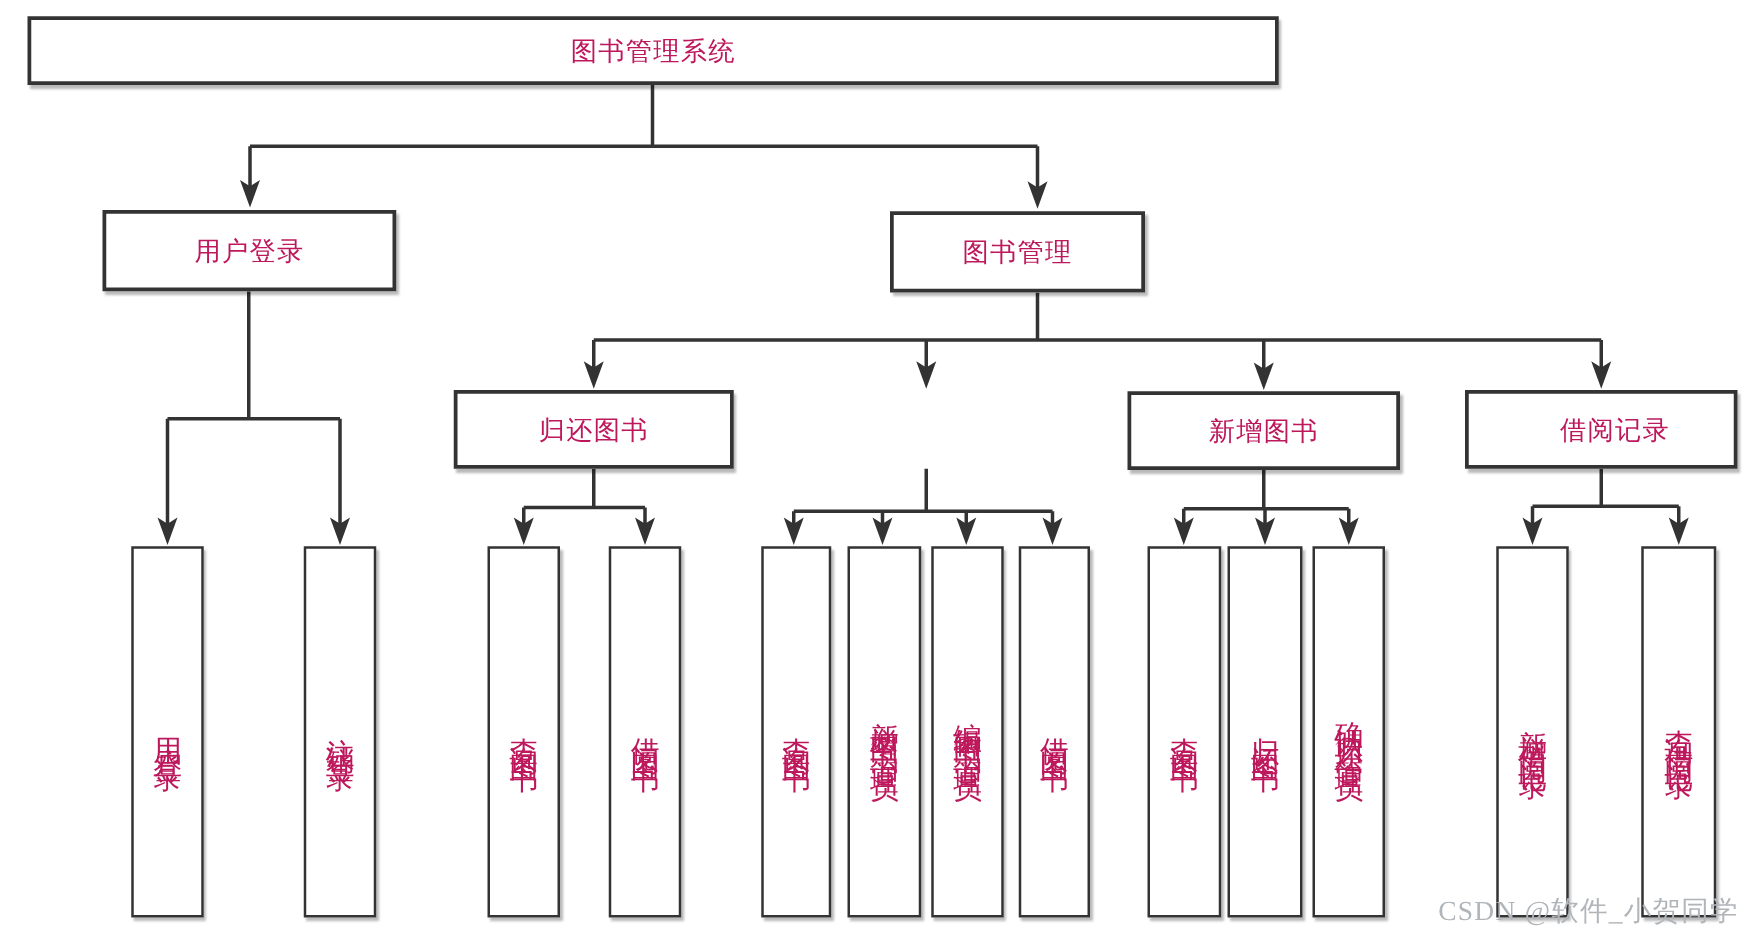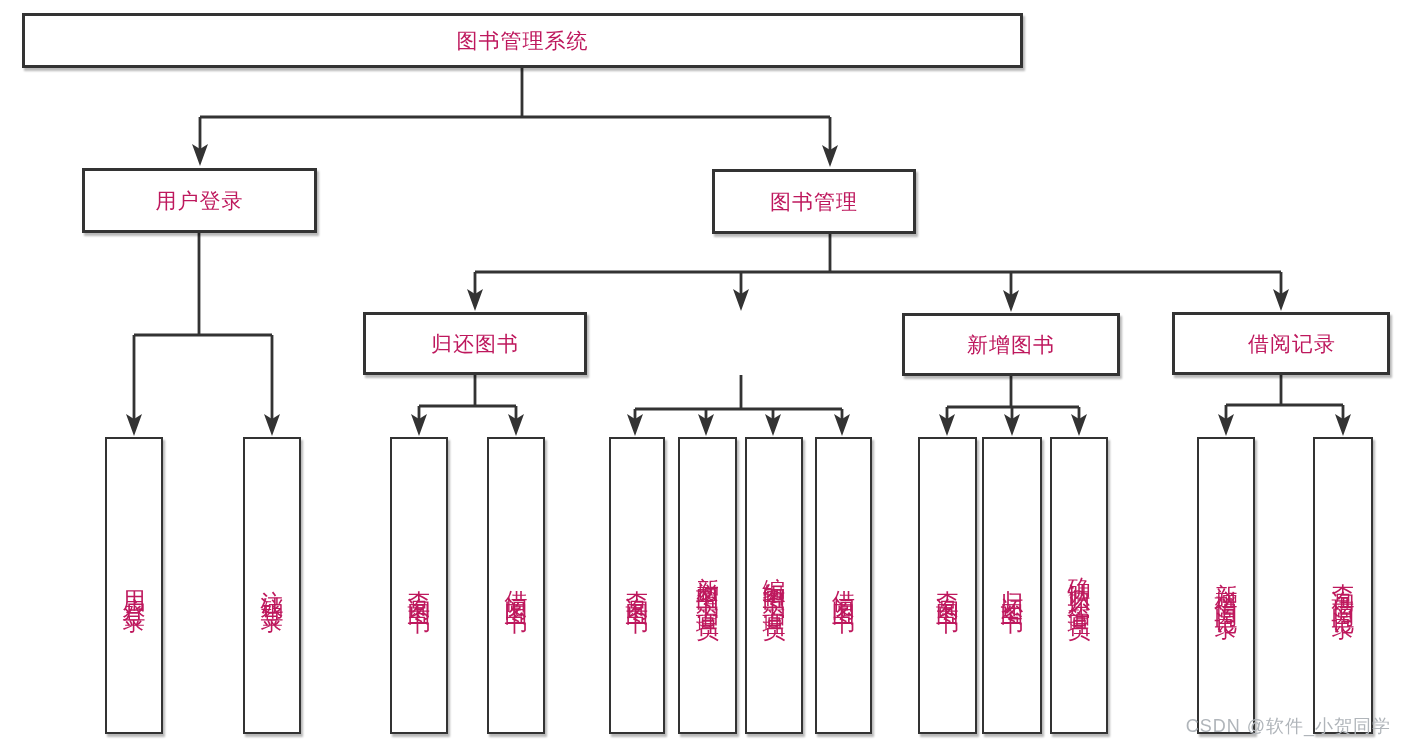--- a/index.html
+++ b/index.html
@@ -70,24 +70,25 @@
   .l-c2 { left: 982px;  top: 437px; width: 60px; height: 297px; }
   .l-c3 { left: 1050px; top: 437px; width: 58px; height: 297px; }
   .l-r1 { left: 1197px; top: 437px; width: 58px; height: 297px; }
   .l-r2 { left: 1313px; top: 437px; width: 60px; height: 297px; }
 
   .watermark {
     position: absolute;
     z-index: 3;
     right: 14px;
     top: 714px;
-    font-size: 18px;
+    font-size: 22px;
     color: #b0b5ba;
     letter-spacing: 1px;
     white-space: nowrap;
+    font-family: Liberation Serif, serif;
   }
 </style>
 </head>
 <body>
 
 <div class="canvas">
 
   <svg class="wires" width="1405" height="747" viewBox="0 0 1405 747">
     <g stroke="#333333" stroke-width="2.8" fill="none">
 

